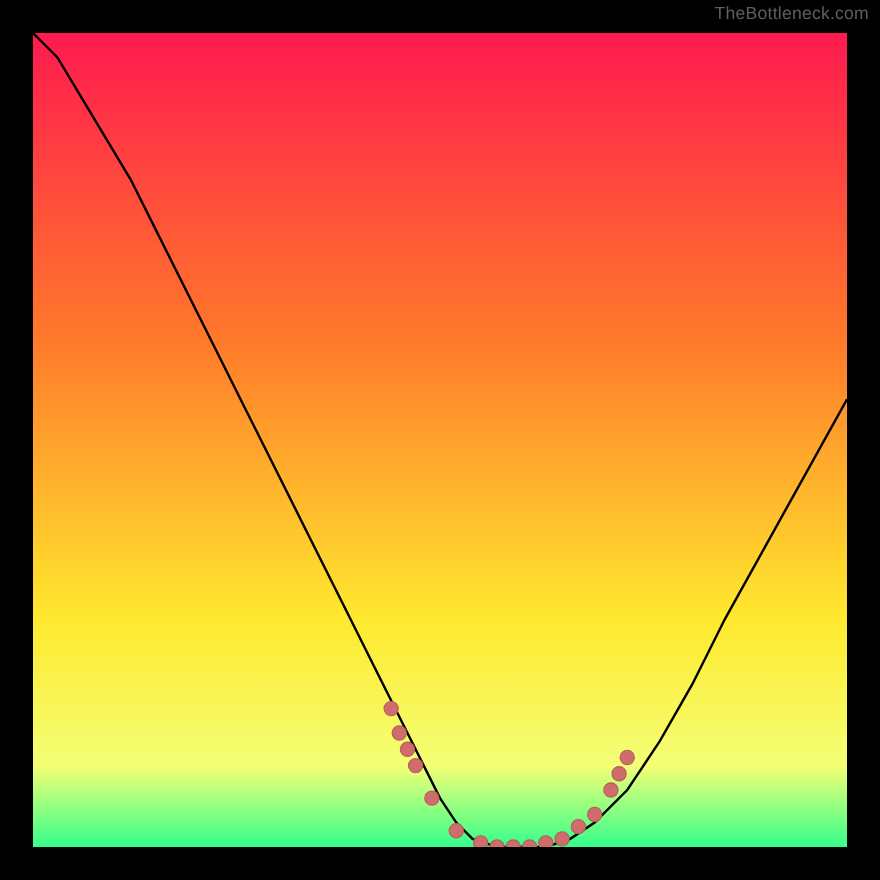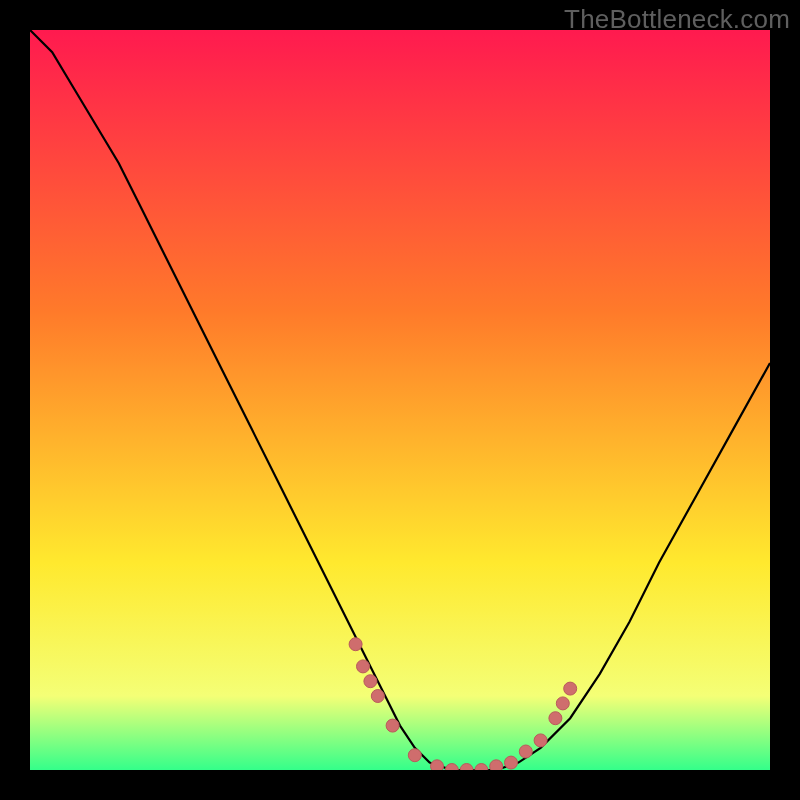--- a/index.html
+++ b/index.html
@@ -15,21 +15,21 @@
     position: relative;
     width: 800px;
     height: 800px;
     background: #000;
   }
   .watermark {
     position: absolute;
     top: 4px;
     right: 10px;
     color: #5f5f5f;
-    font-size: 26px;
+    font-size: 16px;
     font-weight: 500;
     letter-spacing: 0.2px;
     z-index: 3;
   }
   .plot {
     position: absolute;
     left: 30px;
     top: 30px;
     width: 740px;
     height: 740px;

